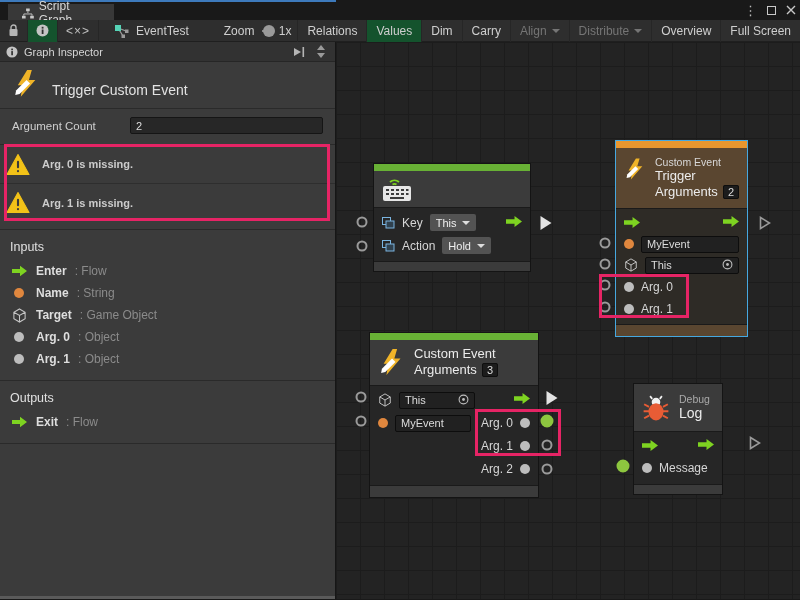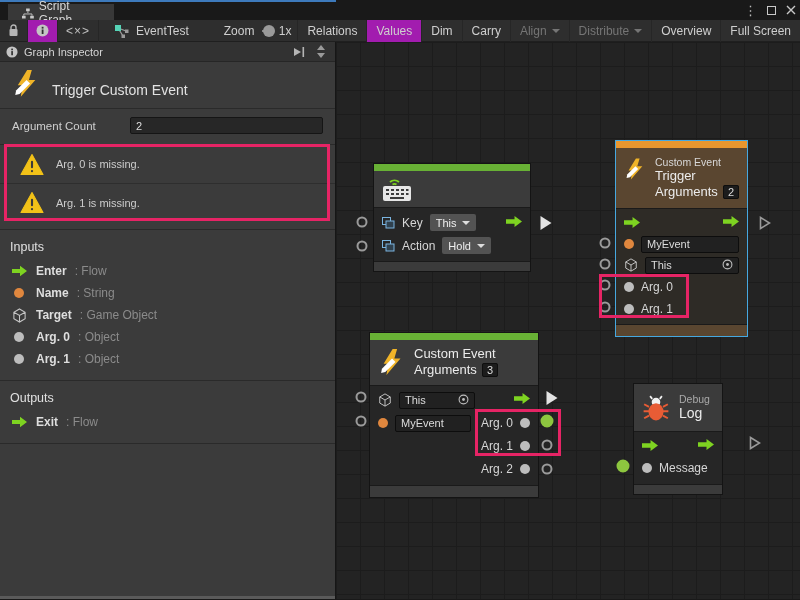--- a/index.html
+++ b/index.html
@@ -15,21 +15,21 @@
   .win-controls { position:absolute; right:4px; top:0; height:20px; display:flex; align-items:center; gap:10px; color:#c8c8c8; }
   .menu-dots { font-size:13px; line-height:1; color:#bbb; }
   .max-box { width:9px; height:9px; border:1px solid #c8c8c8; }
 
   
   .toolbar { position:relative; height:22px; background:#2e2e2e; border-bottom:1px solid #1f1f1f;
     display:flex; align-items:center; color:#cfcfcf; font-size:12px; }
   .tbtn { height:22px; display:flex; align-items:center; justify-content:center; padding:0 9px;
     border-right:1px solid #262626; white-space:nowrap; }
   .tbtn.icon-btn { padding:0 8px; }
-  .tbtn.active { background:#a21caf; }
+  .tbtn.active { background:#14532d; }
   .tbtn.disabled { color:#757575; }
   .caret-down { width:0; height:0; border-left:4px solid transparent; border-right:4px solid transparent;
     border-top:4px solid #b5b5b5; margin-left:5px; display:inline-block; }
   .tbtn.disabled .caret-down { border-top-color:#757575; }
   .zoom-track { position:relative; width:90px; height:2px; background:#8a8a8a; margin:0 6px 0 8px; }
   .zoom-handle { position:absolute; right:-2px; top:-5px; width:12px; height:12px; border-radius:50%; background:#9a9a9a; }
   .spacer { flex:1; }
   .codeglyph { letter-spacing:1px; color:#c0c0c0; }
 
   
@@ -43,21 +43,21 @@
   .insp-spin { margin-left:2px; width:16px; display:flex; flex-direction:column; gap:3px; align-items:center; }
   .tri-up { width:0; height:0; border-left:4px solid transparent; border-right:4px solid transparent; border-bottom:5px solid #9a9a9a; }
   .tri-dn { width:0; height:0; border-left:4px solid transparent; border-right:4px solid transparent; border-top:5px solid #9a9a9a; }
   .insp-title { display:flex; align-items:flex-end; gap:12px; padding:8px 10px 10px 12px; border-bottom:1px solid #2a2a2a; }
   .insp-title .t { font-size:14px; color:#e2e2e2; }
   .argcount { display:flex; align-items:center; padding:8px 12px 10px 12px; }
   .argcount .lbl { width:118px; font-size:11.5px; }
   .field { background:#272727; border:1px solid #151515; border-radius:2px; height:17px;
     color:#dedede; font-size:11px; display:flex; align-items:center; padding:0 5px; }
   .argcount .field { flex:1; }
-  .warn-row { display:flex; align-items:center; gap:12px; height:38px; padding:0 20px; border-top:1px solid #2e2e2e; font-size:11px; color:#cccccc; }
+  .warn-row { display:flex; align-items:center; gap:12px; height:38px; padding:0 6px; border-top:1px solid #2e2e2e; font-size:11px; color:#cccccc;font-weight:bold; }
   .warn-row:first-child { border-top:none; }
   .warn-block { border-top:1px solid #2a2a2a; }
   .section { border-top:1px solid #2a2a2a; padding:8px 0 10px 0; }
   .section .heading { padding:2px 10px 6px 10px; font-size:12.5px; color:#e0e0e0; }
   .io-row { display:flex; align-items:center; gap:8px; height:22px; padding:0 10px; }
   .io-row .icon-box { width:18px; display:flex; justify-content:center; }
   .io-row .nm { font-weight:bold; color:#dedede; }
   .io-row .tp { color:#8b8b8b; }
   .dot { width:10px; height:10px; border-radius:50%; }
   .dot.orange { background:#e0873e; }

